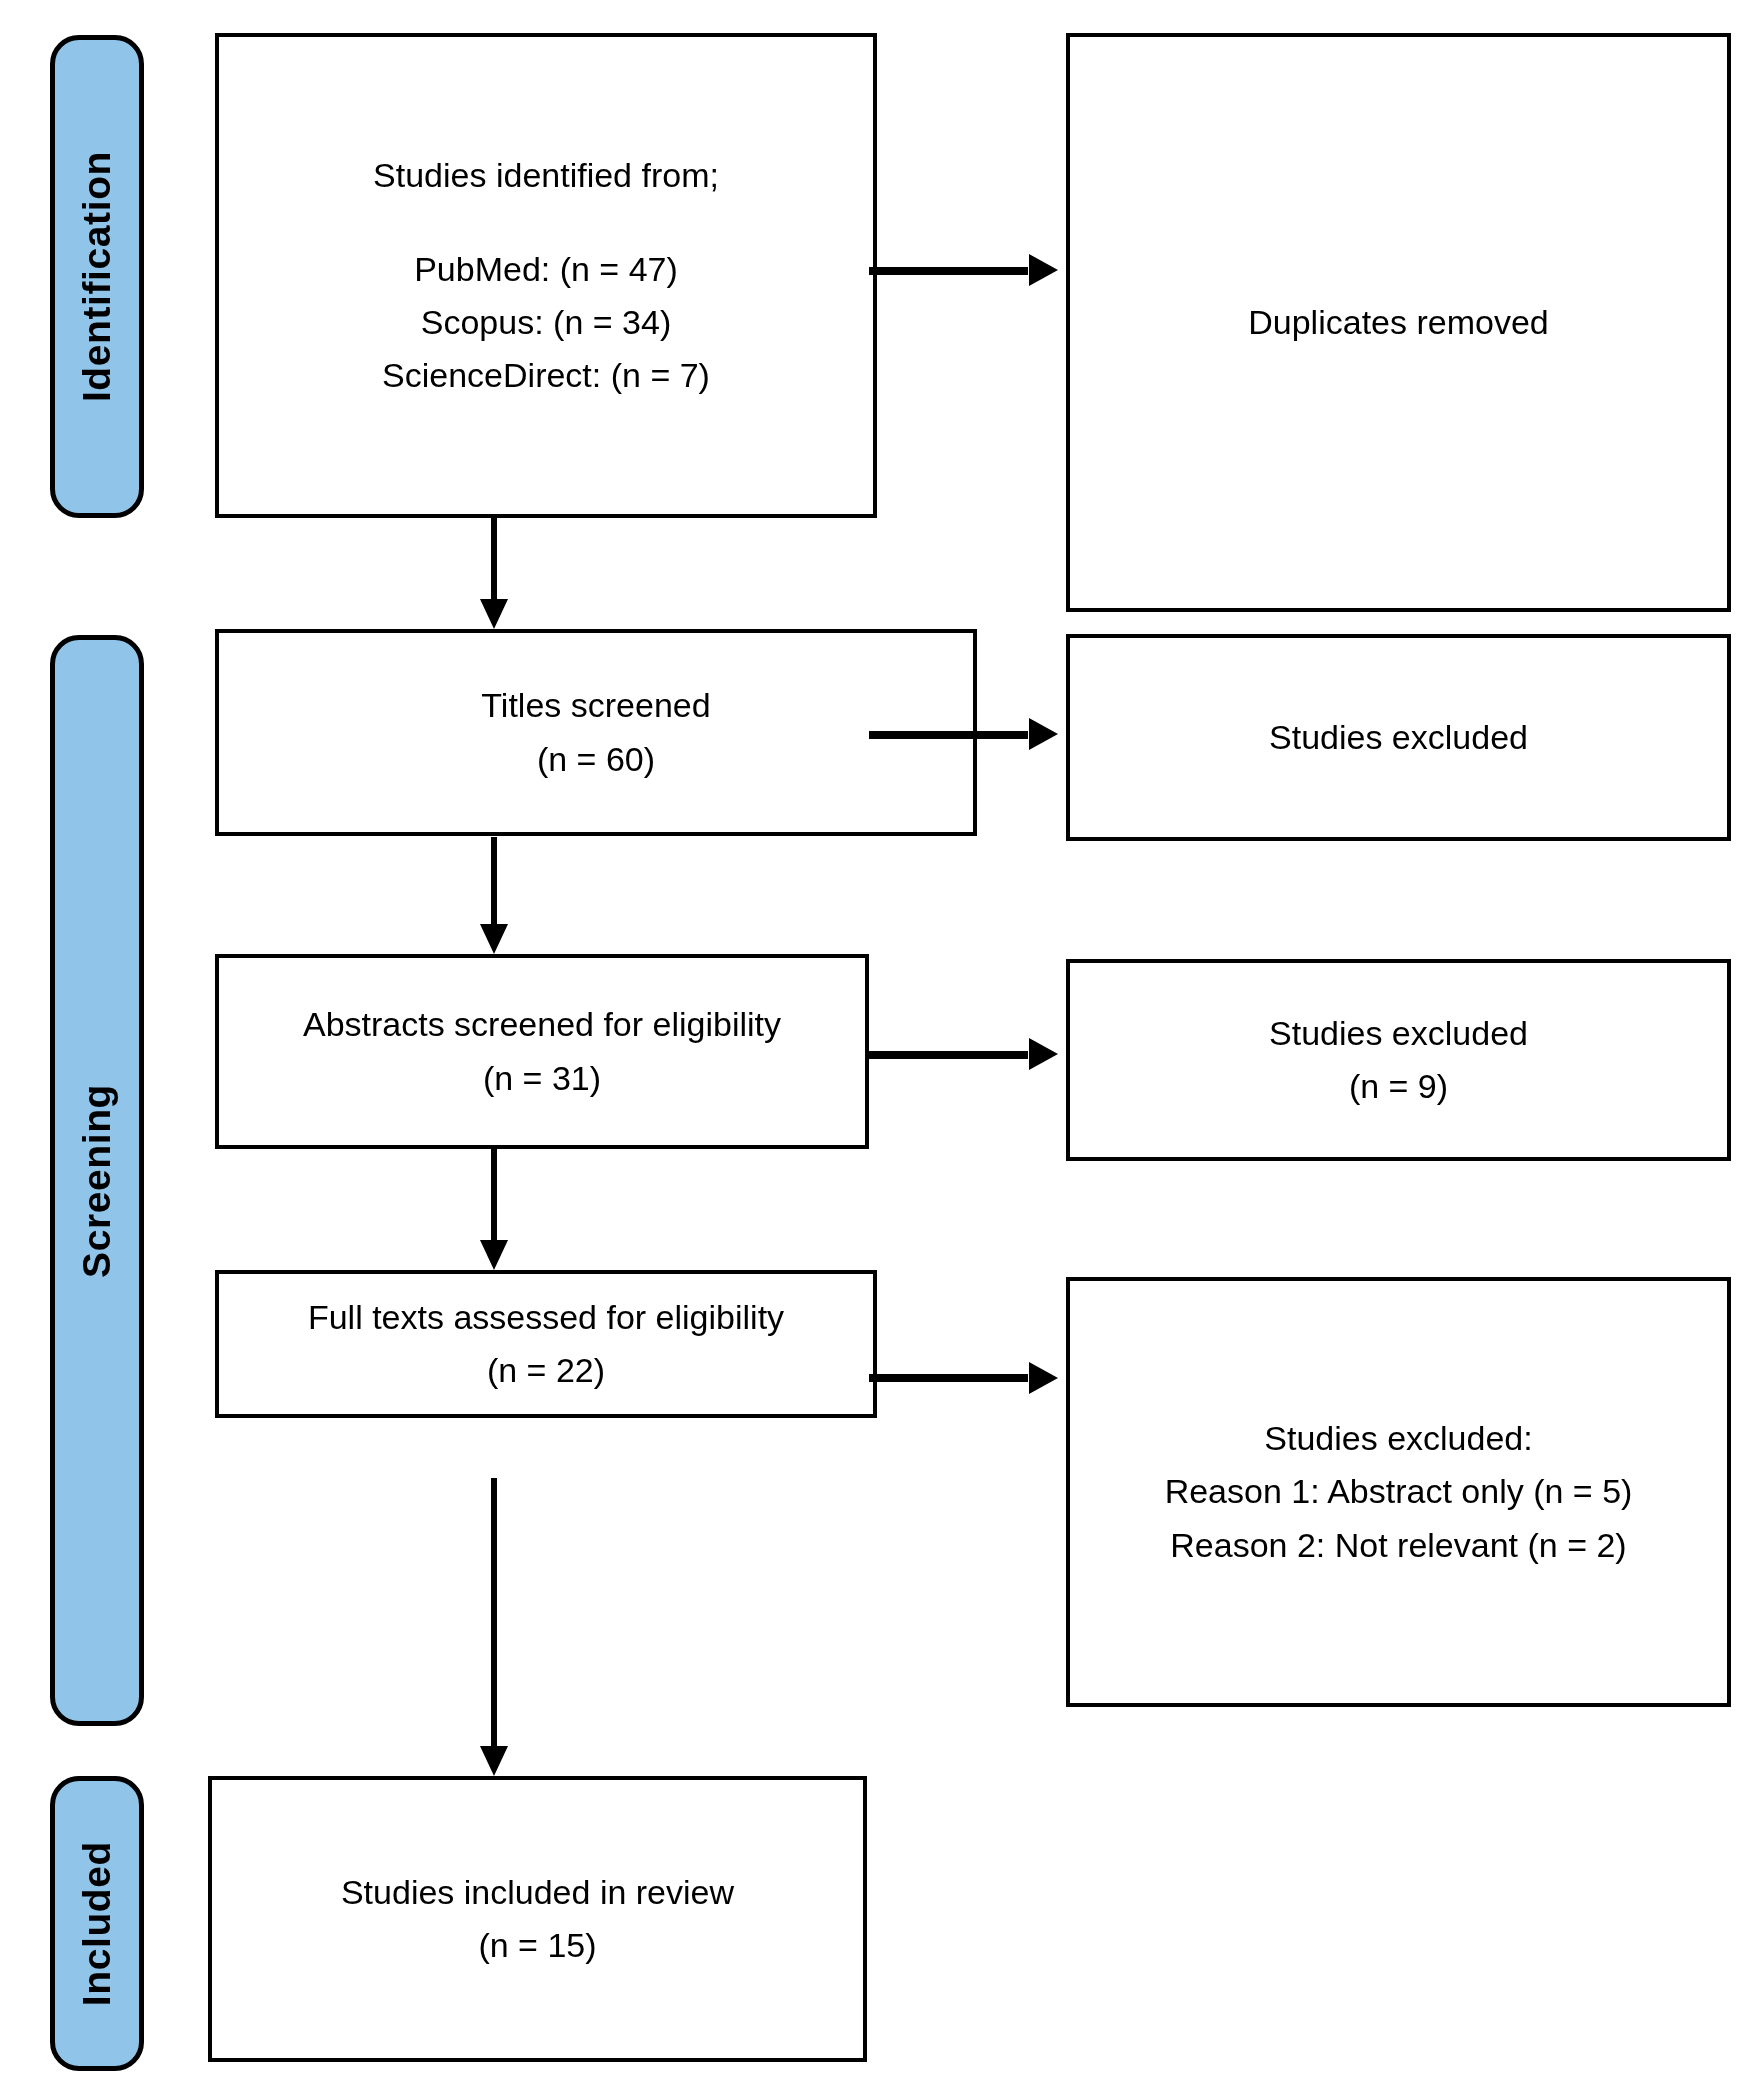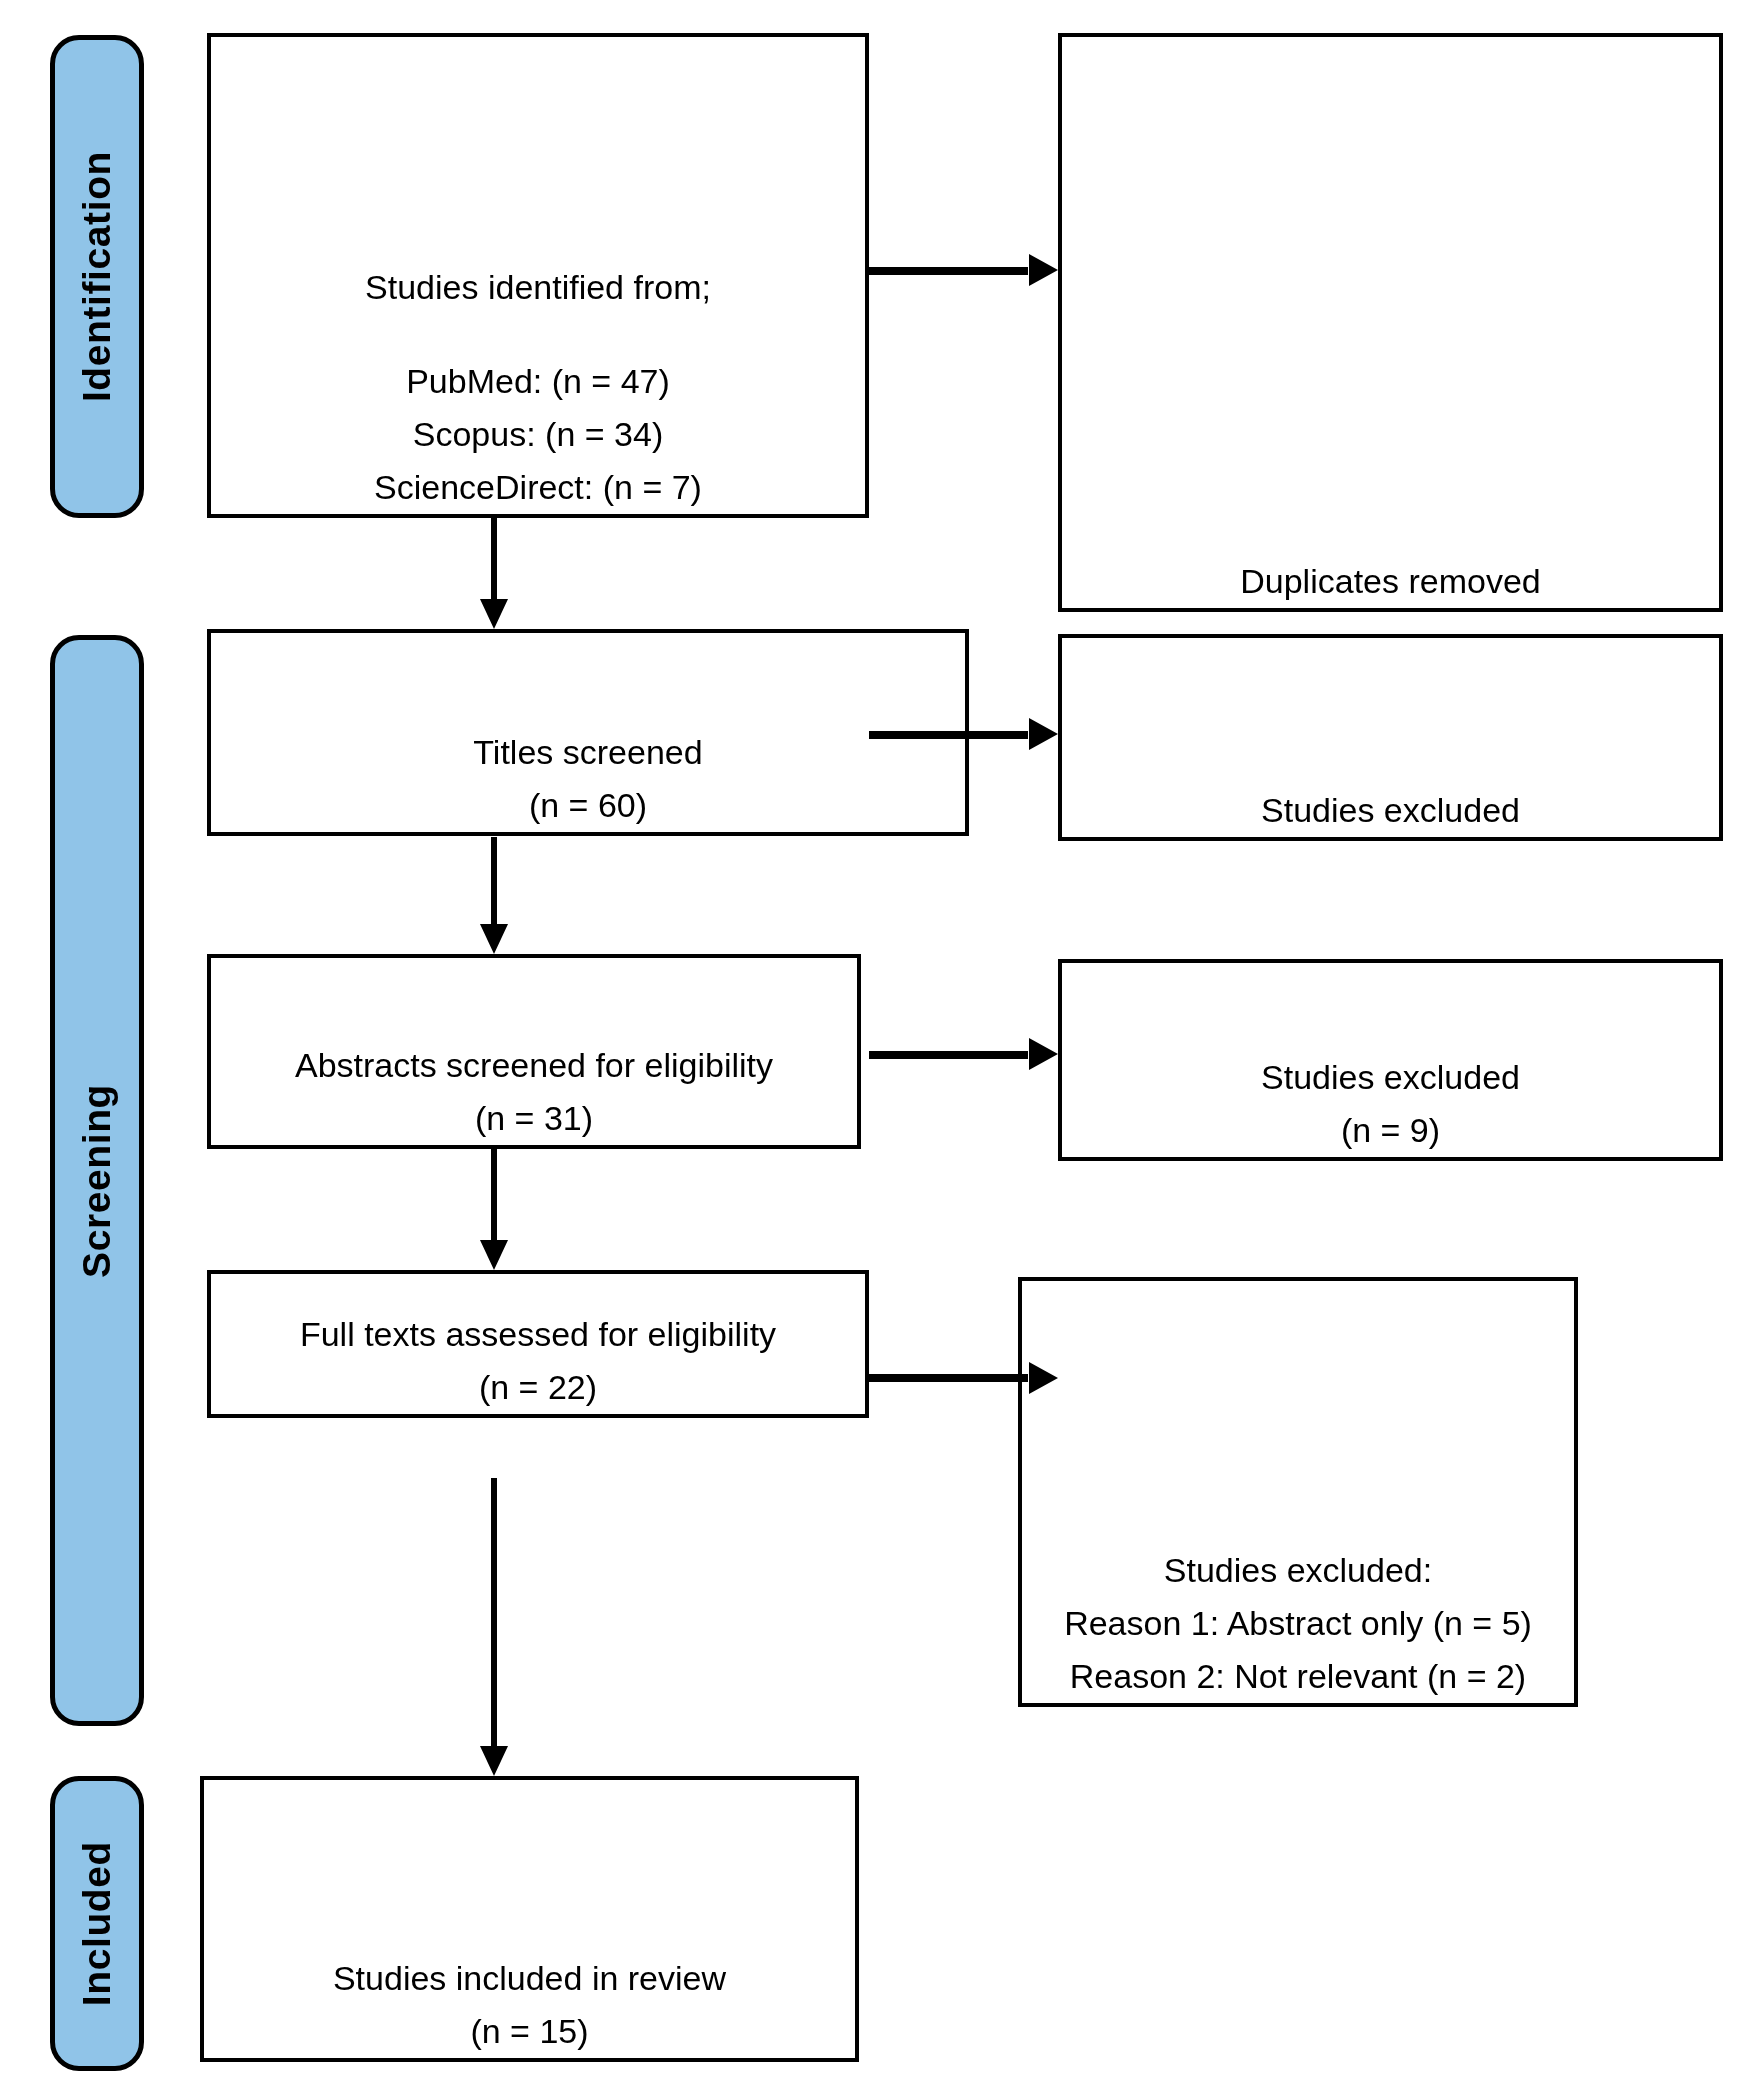--- a/index.html
+++ b/index.html
@@ -36,24 +36,25 @@
     letter-spacing: 0.6px;
     white-space: nowrap;
   }
   .box {
     position: absolute;
     background: var(--box-fill);
     border: 4.4px solid var(--line);
     display: flex;
     flex-direction: column;
     align-items: center;
-    justify-content: flex-end;
+    justify-content: center;
     text-align: center;
     font-size: 34px;
     line-height: 1.56;
+    margin-left: 8px;
   }
   .line { min-height: 1.56em; width: 100%; }
   .sources { margin-top: 41px; }
   .shaft-h { position: absolute; height: 7.5px; background: var(--line); }
   .shaft-v { position: absolute; width: 6.3px; background: var(--line); }
   .head-right {
     position: absolute; width: 0; height: 0;
     border-top: 16.3px solid transparent;
     border-bottom: 16.3px solid transparent;
     border-left: 29px solid var(--line);
@@ -106,21 +107,21 @@
   </div>
   <div class="box" style="left:1058px;top:959px;width:665px;height:202px">
     <div class="line">Studies excluded</div>
     <div class="line">(n = 9)</div>
   </div>
 
   <div class="box" style="left:207px;top:1270px;width:662px;height:148px">
     <div class="line">Full texts assessed for eligibility</div>
     <div class="line">(n = 22)</div>
   </div>
-  <div class="box" style="left:1018px;top:1277px;width:560px;height:430px">
+  <div class="box" style="left:1058px;top:1277px;width:665px;height:430px">
     <div class="line">Studies excluded:</div>
     <div class="line">Reason 1: Abstract only (n = 5)</div>
     <div class="line">Reason 2: Not relevant (n = 2)</div>
   </div>
 
   <div class="box" style="left:200px;top:1776px;width:659px;height:286px">
     <div class="line">Studies included in review</div>
     <div class="line">(n = 15)</div>
   </div>
 

